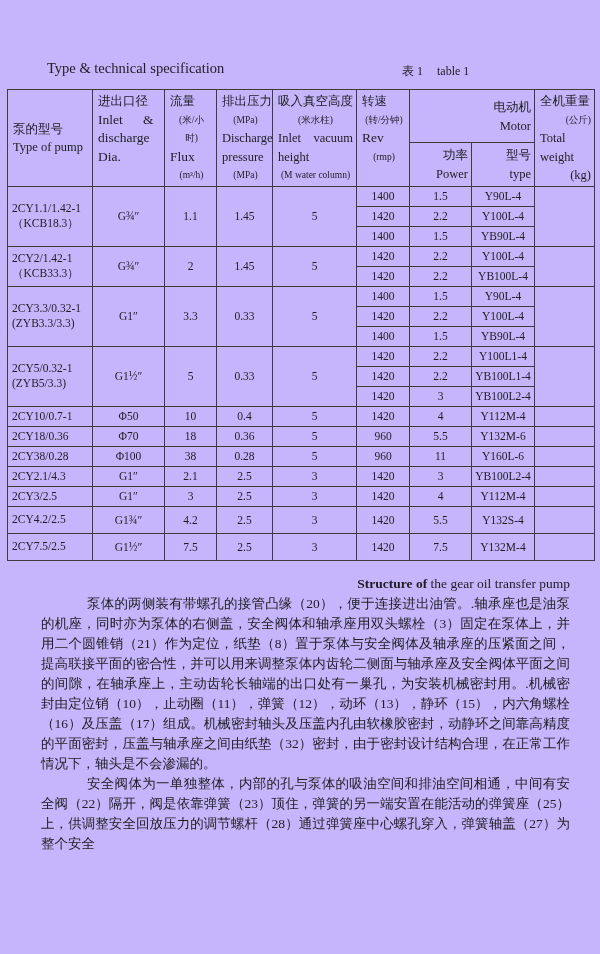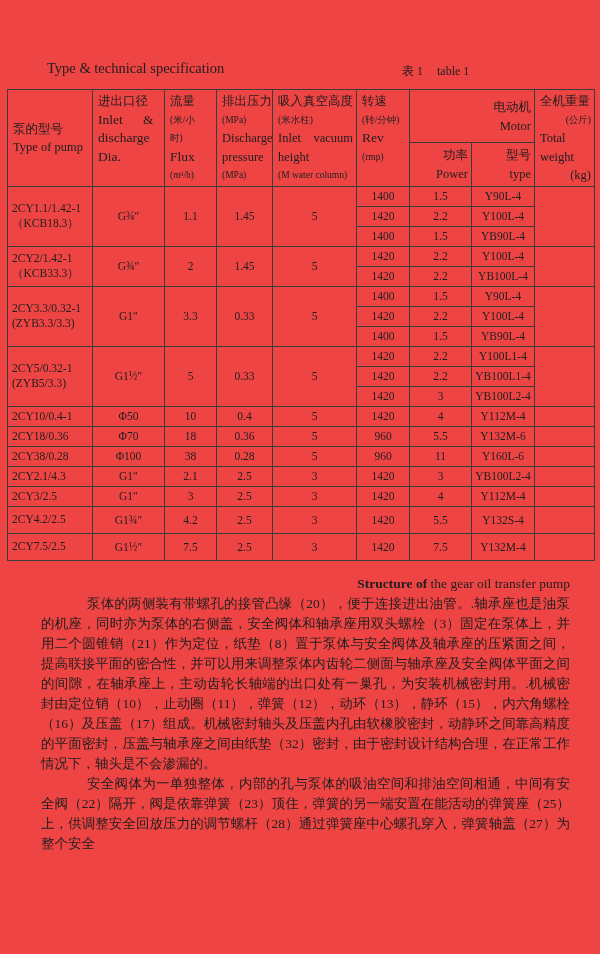--- a/index.html
+++ b/index.html
@@ -1,39 +1,39 @@
 <!DOCTYPE html>
 <html><head>
 <meta charset="utf-8">
 <style>
   html,body{margin:0;padding:0;}
   body{
     width:600px;height:954px;background:#ffffff;
     font-family:"Liberation Serif","DejaVu Serif",serif;
     color:#1e1e1e;overflow:hidden;
   }
-  .page{position:relative;width:600px;height:954px;background:#ef4444;}
+  .page{position:relative;width:600px;height:954px;background:#c4b5fd;}
   .title-row{position:relative;padding-top:62px;height:22px;}
   .doc-title{position:absolute;left:47px;top:60px;font-size:14.5px;}
   .table-ref{position:absolute;left:402px;top:63px;font-size:12px;}
   .table-ref span{margin-right:14px;font-family:Liberation Serif, serif;}
   table.spec{
     border-collapse:collapse;table-layout:fixed;
     width:587px;margin:5px 0 0 7px;
   }
   .spec th,.spec td{border:1px solid #3c3c3c;overflow:hidden;}
   .spec thead tr.h1{height:53px;}
   .spec thead tr.h2{height:43px;}
   .spec th{
     font-weight:normal;vertical-align:top;text-align:left;
     padding:2px 3px 1px 5px;
   }
   .hl{line-height:18.5px;font-size:12.5px;white-space:pre;}
   .hl.big{font-size:13.5px;}
-  .hl.u{font-size:9.5px;}
+  .hl.u{font-size:9.5px;text-align:center;}
   .hl.cen{text-align:right;}
   th.mid{vertical-align:middle;}
   th.cenc{text-align:center;}
   .spec tbody tr{height:20px;}
   .spec tbody tr:nth-last-child(-n+2){height:27px;}
   .spec td{
     font-size:11.5px;text-align:center;vertical-align:middle;
     padding:0 2px;line-height:14px;
   }
   .spec td.model{
@@ -214,21 +214,21 @@
           <td>1420</td>
           <td>2.2</td>
           <td>YB100L1-4</td>
         </tr>
         <tr>
           <td>1420</td>
           <td>3</td>
           <td>YB100L2-4</td>
         </tr>
         <tr>
-          <td class="model">2CY10/0.4-1</td>
+          <td class="model">2CY10/0.7-1</td>
           <td>Φ50</td>
           <td>10</td>
           <td>0.4</td>
           <td>5</td>
           <td>1420</td>
           <td>4</td>
           <td>Y112M-4</td>
           <td></td>
         </tr>
         <tr>

